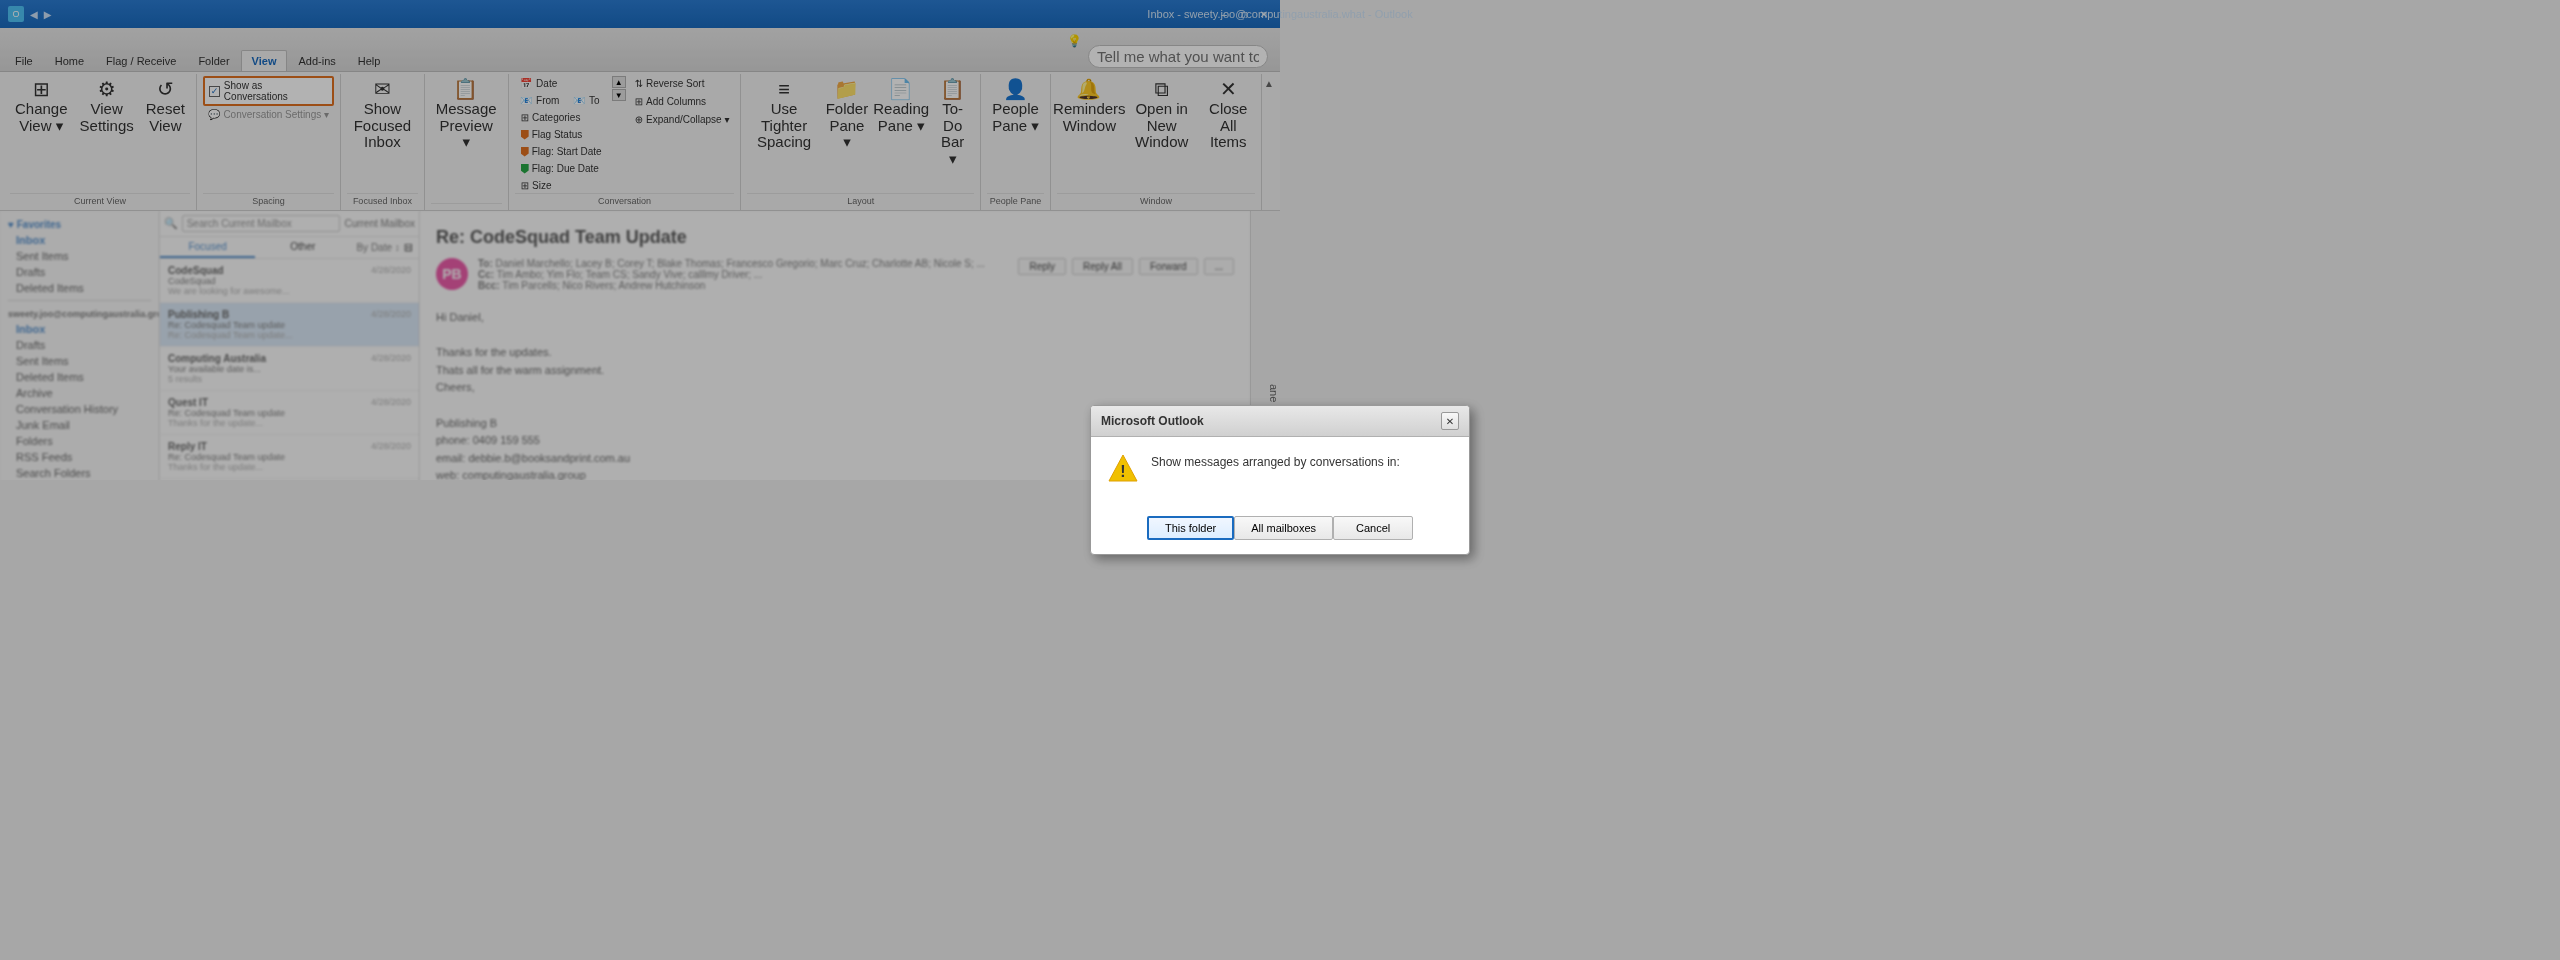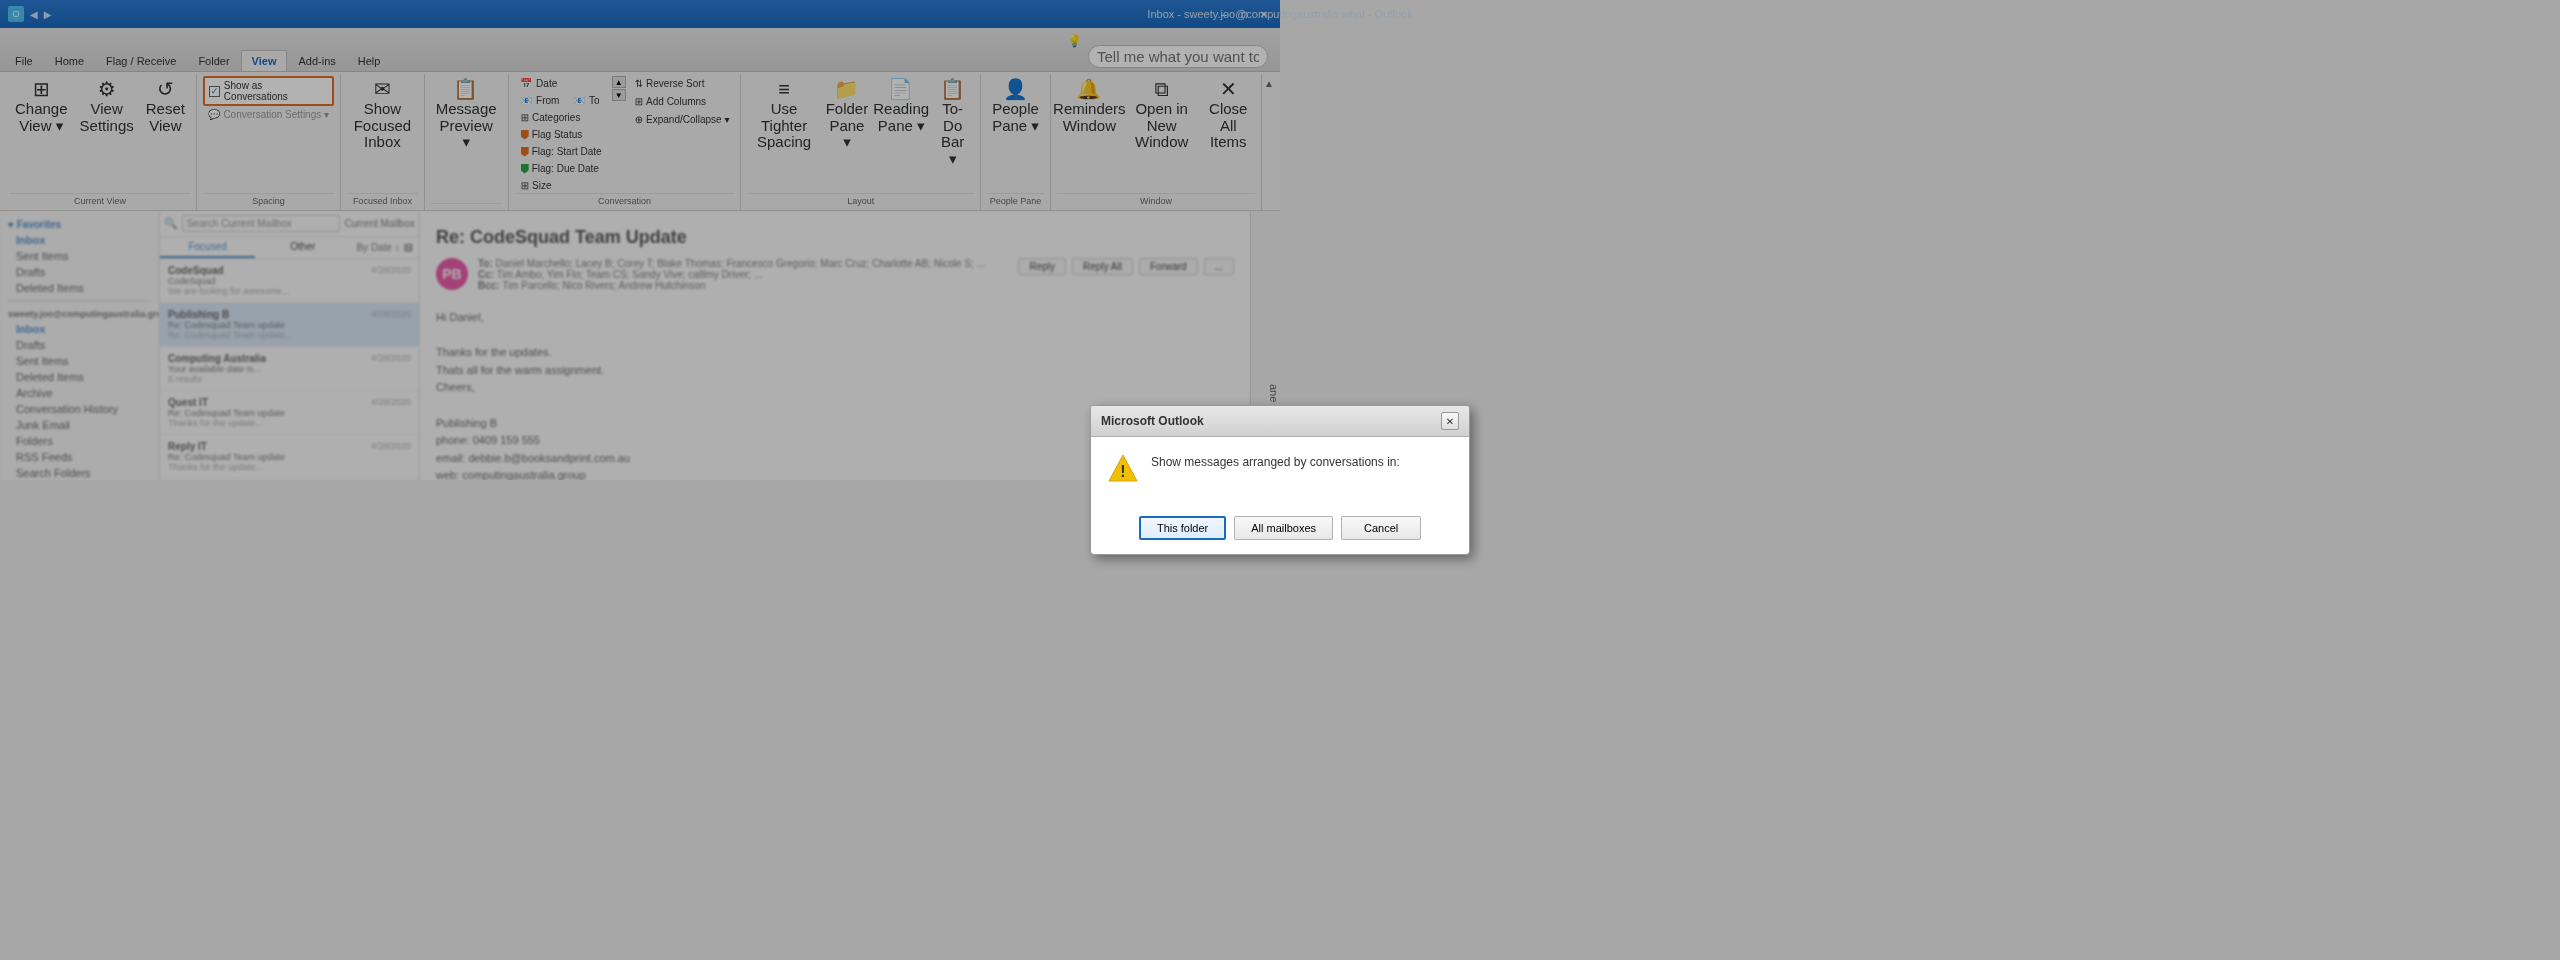--- a/index.html
+++ b/index.html
@@ -342,21 +342,20 @@
       align-items: flex-start;
     }
     .dialog-icon {
       font-size: 28px;
       flex-shrink: 0;
     }
     .dialog-message { font-size: 12px; color: #333; line-height: 1.5; }
     .dialog-buttons {
       display: flex;
       justify-content: center;
-      gap: 8px;
       padding: 8px 16px 14px;
     }
     .dialog-btn {
       padding: 4px 16px;
       border: 1px solid #b0b0b0;
       border-radius: 2px;
       font-size: 11px;
       cursor: pointer;
       background: linear-gradient(to bottom, #f8f8f8, #e8e8e8);
       min-width: 80px;

